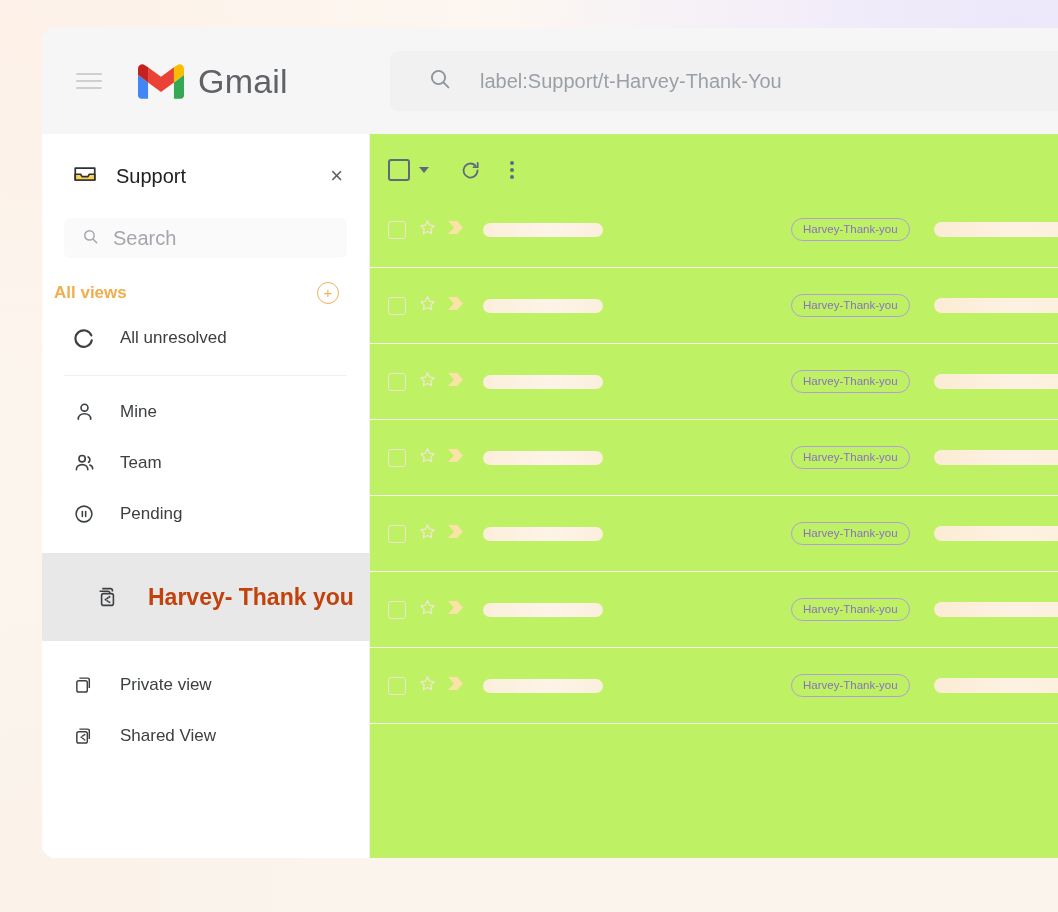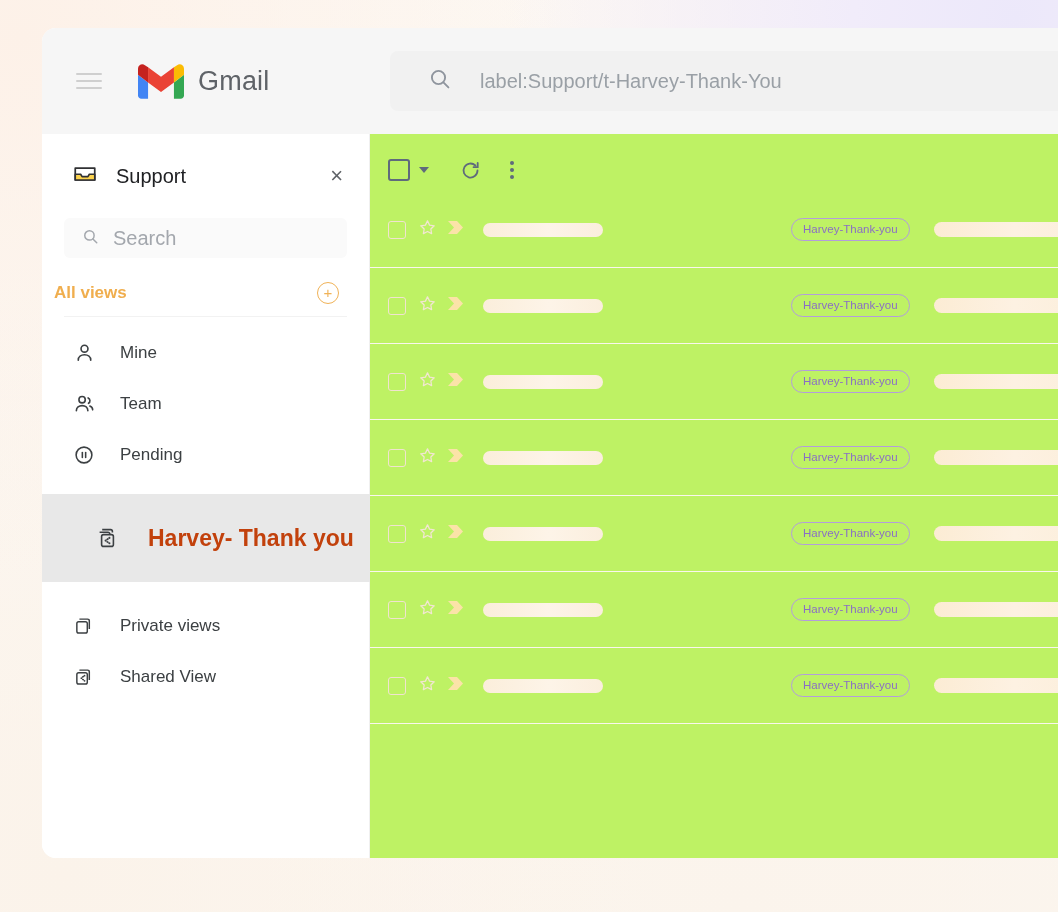--- a/index.html
+++ b/index.html
@@ -36,21 +36,21 @@
     display: flex;
     align-items: center;
     padding-left: 34px;
     position: relative;
   }
   .hamburger { width: 26px; display: flex; flex-direction: column; gap: 5px; cursor: pointer; }
   .hamburger i { display: block; height: 2px; background: #cfcfcf; border-radius: 2px; }
   #gmail-logo { margin-left: 36px; display: flex; align-items: center; gap: 14px; }
   .gm-svg { width: 46px; height: 35px; display: block; }
   #gmail-wordmark {
-    font-size: 27px; color: #5f6368; letter-spacing: .2px;
+    font-size: 34px; color: #5f6368; letter-spacing: .2px;
   }
   #searchbar {
     position: absolute;
     left: 348px; top: 23px;
     width: 700px; height: 60px;
     background: #f1f1f1;
     border-radius: 8px;
     display: flex; align-items: center;
     padding-left: 38px;
     gap: 28px;
@@ -222,20 +222,28 @@
           </svg>
         </span>
         <span id="sidebar-search-placeholder">Search</span>
       </div>
 
       <div class="section-head">
         <span id="all-views-label">All views</span>
         <span class="plus-circle">+</span>
       </div>
 
+      <div class="nav-item" style="margin-top:8px;">
+        <span class="nav-icon">
+          <svg width="22" height="22" viewBox="0 0 24 24" fill="none" stroke="#3c4043" stroke-width="2.3" stroke-linecap="round">
+            <path d="M20 9.2A9 9 0 1 0 20.5 14.5"></path>
+          </svg>
+        </span>
+        <span class="label">All unresolved</span>
+      </div>
 
       <div class="divider"></div>
 
 
       <div class="nav-item">
         <span class="nav-icon">
           <svg width="23" height="23" viewBox="0 0 24 24" fill="none" stroke="#3c4043" stroke-width="1.7" stroke-linecap="round">
             <circle cx="12" cy="8" r="3.6"></circle>
               <path d="M5.5 20c0-3.6 2.9-5.6 6.5-5.6s6.5 2 6.5 5.6"></path>
           </svg>
@@ -307,21 +315,21 @@
         </span>
       </div>
 
       <div class="nav-item" style="margin-top:18px;">
         <span class="nav-icon">
           <svg width="22" height="22" viewBox="0 0 24 24" fill="none" stroke="#3c4043" stroke-width="1.6" stroke-linejoin="round">
             <path d="M7 4.5h9a1.8 1.8 0 0 1 1.8 1.8v9"></path>
             <rect x="4.2" y="7.4" width="11.4" height="12.2" rx="2"></rect>
           </svg>
         </span>
-        <span class="label">Private views</span>
+        <span class="label">Private view</span>
       </div>
 
       <div class="nav-item">
         <span class="nav-icon">
           <svg width="22" height="22" viewBox="0 0 24 24" fill="none" stroke="#3c4043" stroke-width="1.6" stroke-linejoin="round">
             <path d="M7 4.5h9a1.8 1.8 0 0 1 1.8 1.8v9"></path>
             <rect x="4.2" y="7.4" width="11.4" height="12.2" rx="2"></rect>
             <circle cx="12.6" cy="10.5" r="0.95" fill="#3c4043" stroke="none"></circle>
             <circle cx="9.1" cy="13.3" r="0.95" fill="#3c4043" stroke="none"></circle>
             <circle cx="12.6" cy="16.1" r="0.95" fill="#3c4043" stroke="none"></circle>

